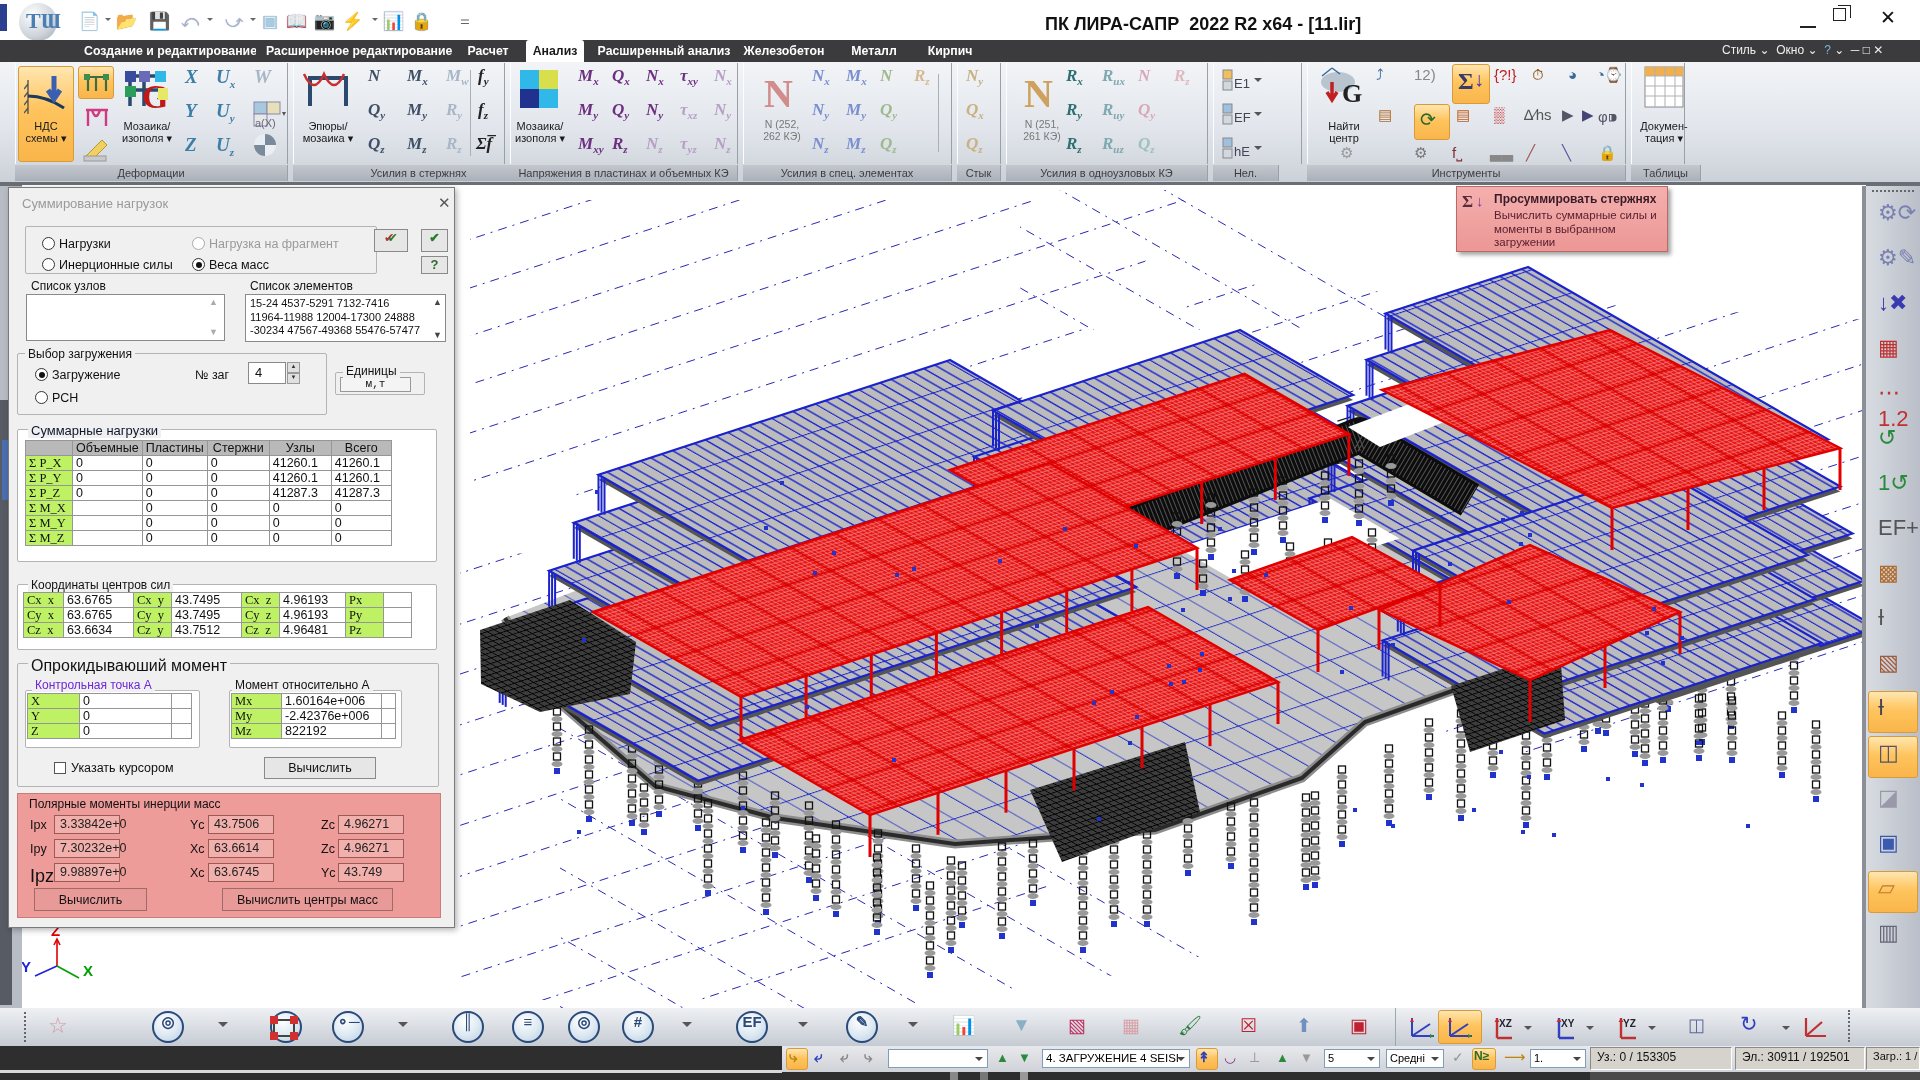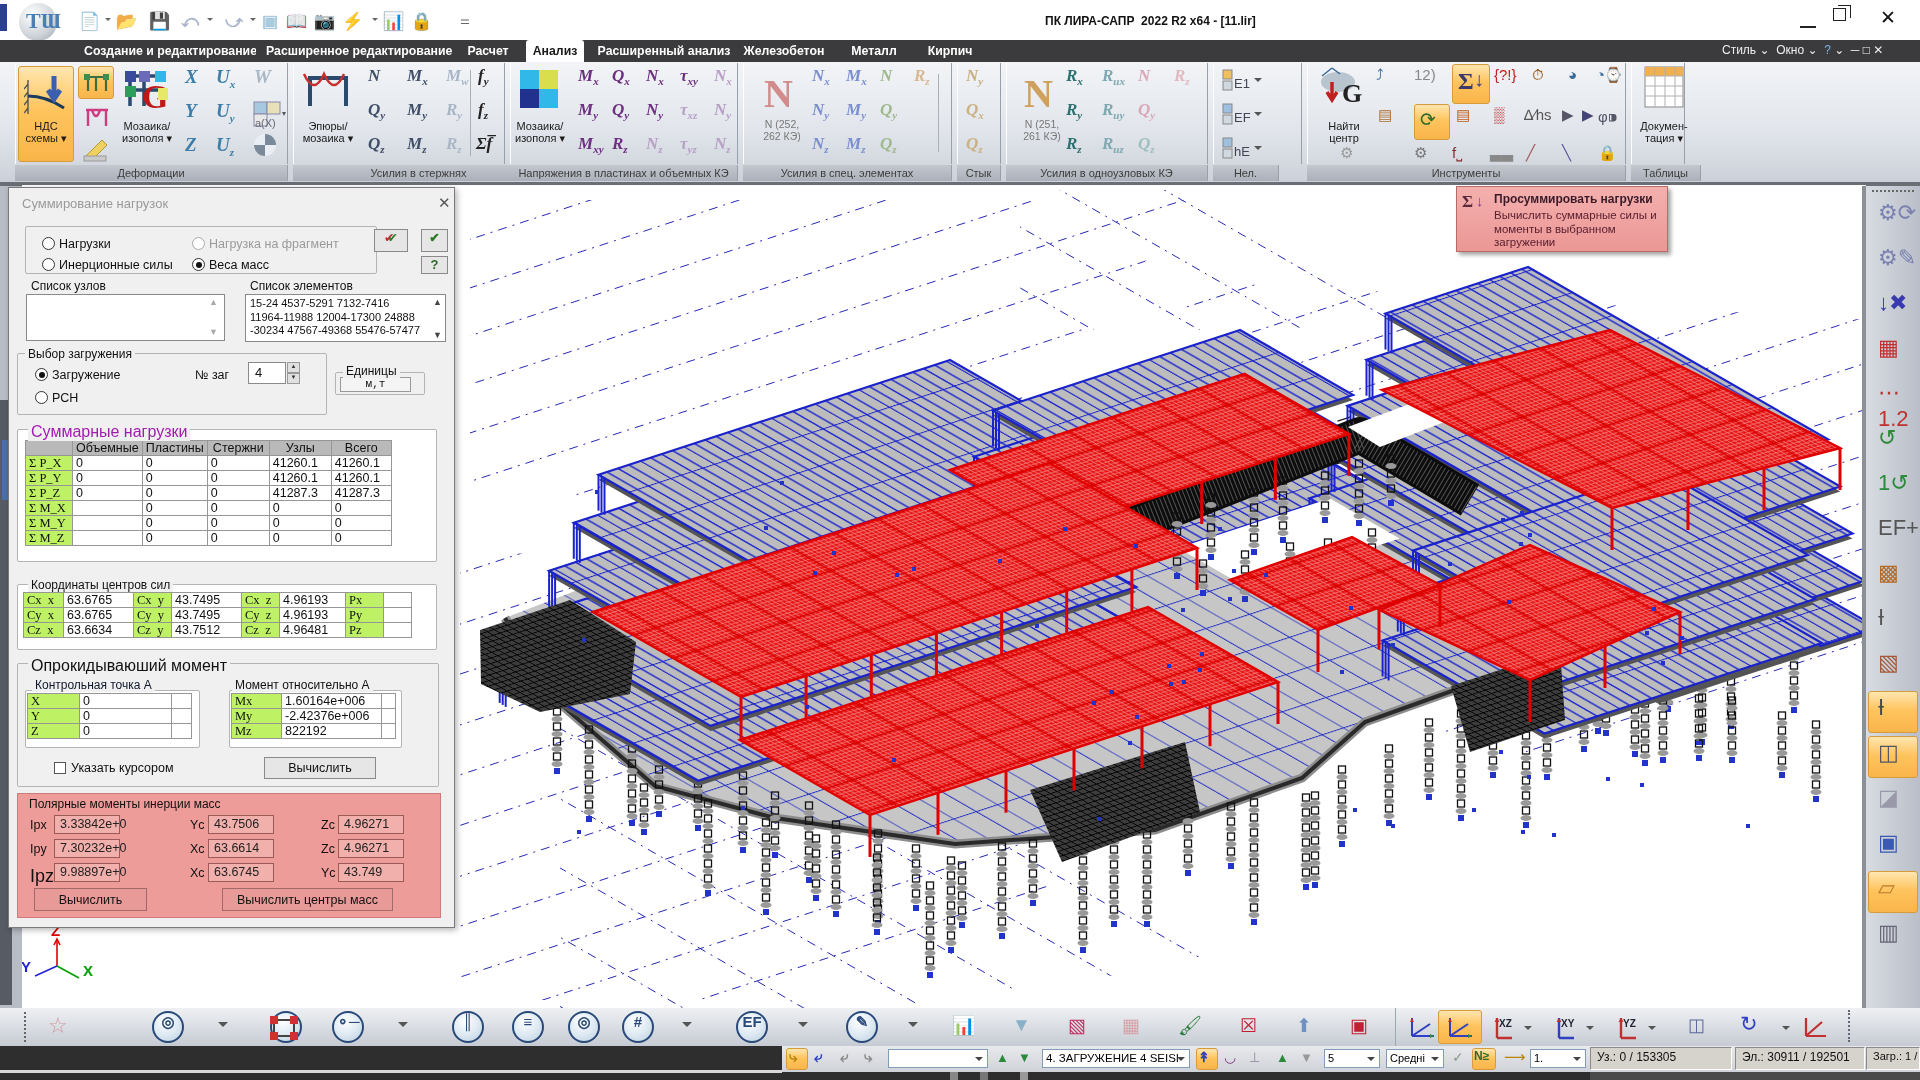--- a/index.html
+++ b/index.html
@@ -42,21 +42,21 @@
 <div class="abs" style="left:285px;top:10px;width:24px;height:24px;font-size:17px;line-height:24px;text-align:center;color:#9a8fd0;text-shadow:0 0 1px #7a6fb0">📖</div>
 <div class="abs" style="left:313px;top:10px;width:24px;height:24px;font-size:17px;line-height:24px;text-align:center;color:#c9c9c9;text-shadow:0 0 1px #999">📷</div>
 <div class="abs" style="left:341px;top:10px;width:24px;height:24px;font-size:17px;line-height:24px;text-align:center;color:#f0c63a;text-shadow:0 0 1px #c89a20">⚡</div>
 <div class="abs" style="left:382px;top:10px;width:24px;height:24px;font-size:17px;line-height:24px;text-align:center;color:#4a6fb0;text-shadow:0 0 1px #3a5a90">📊</div>
 <div class="abs" style="left:410px;top:10px;width:24px;height:24px;font-size:17px;line-height:24px;text-align:center;color:#3a5f8a;text-shadow:0 0 1px #2a4f7a">🔒</div>
 <div class="abs" style="left:105px;top:18px;border:3px solid transparent;border-top-color:#666"></div>
 <div class="abs" style="left:207px;top:18px;border:3px solid transparent;border-top-color:#666"></div>
 <div class="abs" style="left:250px;top:18px;border:3px solid transparent;border-top-color:#666"></div>
 <div class="abs" style="left:372px;top:18px;border:3px solid transparent;border-top-color:#666"></div>
 <div class="abs" style="left:460px;top:14px;color:#666;font-size:11px">⚌</div>
-<div class="abs" style="left:1045px;top:14px;font-size:12px;font-weight:bold;color:#111">ПК ЛИРА-САПР&nbsp; 2022 R2 x64 - [11.lir]</div>
+<div class="abs" style="left:1045px;top:14px;font-size:18px;font-weight:bold;color:#111">ПК ЛИРА-САПР&nbsp; 2022 R2 x64 - [11.lir]</div>
 <div class="abs" style="left:1800px;top:12px;width:16px;height:16px;border-bottom:2px solid #222"></div>
 <div class="abs" style="left:1833px;top:8px;width:13px;height:13px;border:1.5px solid #222"></div>
 <div class="abs" style="left:1838px;top:5px;width:13px;height:13px;border-top:1.5px solid #222;border-right:1.5px solid #222"></div>
 <div class="abs" style="left:1880px;top:6px;font-size:19px;color:#111">✕</div>
 <div class="abs tabbar"></div>
 <div class="tab" style="left:84px;width:172px">Создание и редактирование</div>
 <div class="tab" style="left:266px;width:186px">Расширенное редактирование</div>
 <div class="tab" style="left:462px;width:52px">Расчет</div>
 <div class="tab tabactive" style="left:526px;width:58px">Анализ</div>
 <div class="tab" style="left:594px;width:140px">Расширенный анализ</div>
@@ -1100,21 +1100,21 @@
 <div class="abs orangebtn" style="left:1868px;top:736px;width:50px;height:42px"></div>
 <div class="abs" style="left:1878px;top:740px;font-size:22px;color:#556">◫</div>
 <div class="abs" style="left:1878px;top:785px;font-size:22px;color:#99a">◪</div>
 <div class="abs" style="left:1878px;top:830px;font-size:22px;color:#3a5ab0">▣</div>
 <div class="abs orangebtn" style="left:1868px;top:871px;width:50px;height:42px"></div>
 <div class="abs" style="left:1878px;top:875px;font-size:22px;color:#c07a2a">▱</div>
 <div class="abs" style="left:1878px;top:920px;font-size:22px;color:#667">▥</div>
 <div class="abs" style="left:1456px;top:186px;width:212px;height:66px;background:linear-gradient(#f4b0ae,#eb9795);border:1px solid #b86a66;box-shadow:3px 3px 4px rgba(0,0,0,0.35);z-index:50"></div>
 <div class="abs" style="left:1462px;top:192px;font-family:&quot;Liberation Serif&quot;,serif;font-size:17px;font-weight:bold;color:#5a2a3a;z-index:51">Σ</div>
 <div class="abs" style="left:1476px;top:192px;font-size:15px;font-weight:bold;color:#7a3aa0;z-index:51">↓</div>
-<div class="abs" style="left:1494px;top:192px;font-size:12px;font-weight:bold;color:#3a1a28;z-index:51">Просуммировать нагрузки</div>
+<div class="abs" style="left:1494px;top:192px;font-size:12px;font-weight:bold;color:#3a1a28;z-index:51">Просуммировать стержнях</div>
 <div class="abs" style="left:1494px;top:209px;font-size:11.5px;color:#5a2030;line-height:13.5px;z-index:51">Вычислить суммарные силы и<br>моменты в выбранном<br>загружении</div>
 <div class="abs" style="left:0;top:1008px;width:1920px;height:38px;background:linear-gradient(#eef0f3,#c6cbd3)"></div>
 <div class="abs" style="left:24px;top:1012px;width:4px;height:30px;border-left:2px dotted #666"></div>
 <div class="abs" style="left:48px;top:1013px;font-size:22px;color:#d09aa0">☆</div>
 <div class="abs" style="left:152px;top:1011px;width:32px;height:32px;border-radius:50%;background:radial-gradient(circle at 40% 30%,#fff,#dce8f2 55%,#b8cede);border:2px solid #2a4a7a"></div>
 <div class="abs" style="left:152px;top:1013px;width:32px;text-align:center;font-size:15px;color:#2a4a7a;font-weight:bold">◎</div>
 <div class="abs" style="left:270px;top:1011px;width:32px;height:32px;border-radius:50%;background:radial-gradient(circle at 40% 30%,#fff,#dce8f2 55%,#b8cede);border:2px solid #2a4a7a"></div>
 <div class="abs" style="left:270px;top:1013px;width:32px;text-align:center;font-size:15px;color:#2a4a7a;font-weight:bold"></div>
 <div class="abs" style="left:332px;top:1011px;width:32px;height:32px;border-radius:50%;background:radial-gradient(circle at 40% 30%,#fff,#dce8f2 55%,#b8cede);border:2px solid #2a4a7a"></div>
 <div class="abs" style="left:332px;top:1013px;width:32px;text-align:center;font-size:15px;color:#2a4a7a;font-weight:bold">⚬─</div>
@@ -1249,21 +1249,21 @@
 <div class="gb" style="z-index:41;left:17px;top:353px;width:310px;height:62px"></div>
 <div class="radio sel" style="z-index:41;left:35px;top:368px">Загружение</div>
 <div class="radio" style="z-index:41;left:35px;top:391px">РСН</div>
 <div class="abs" style="z-index:41;left:195px;top:368px;font-size:12.5px;color:#111">№ заг</div>
 <div class="abs" style="z-index:41;left:248px;top:362px;width:38px;height:22px;background:#fff;border:1px solid #8a8a8a;font-size:13px;padding:2px 0 0 6px;color:#111">4</div>
 <div class="abs" style="z-index:41;left:287px;top:362px;width:13px;height:11px;background:#e0e0e0;border:1px solid #999;font-size:6px;text-align:center;color:#333">▲</div>
 <div class="abs" style="z-index:41;left:287px;top:373px;width:13px;height:11px;background:#e0e0e0;border:1px solid #999;font-size:6px;text-align:center;color:#333">▼</div>
 <div class="abs" style="left:343px;top:364px;font-size:12px;color:#111;background:#f0f0f0;z-index:42;padding:0 3px">Единицы</div>
 <div class="gb" style="z-index:41;left:335px;top:372px;width:90px;height:23px"></div>
 <div class="abs" style="z-index:41;left:340px;top:377px;width:71px;height:15px;border:1px solid #999;background:#f4f4f4;font-size:11px;text-align:center;color:#111;font-family:&quot;Liberation Mono&quot;,monospace">м,т</div>
-<div class="abs" style="left:28px;top:423px;font-size:16px;z-index:43;background:#f0f0f0;padding:0 3px;color:#a21caf">Суммарные нагрузки</div>
+<div class="abs" style="left:28px;top:423px;font-size:13px;z-index:43;background:#f0f0f0;padding:0 3px;color:#0f172a">Суммарные нагрузки</div>
 <div class="gb" style="z-index:41;left:17px;top:429px;width:420px;height:133px;background:#fff"></div>
 <table class="dtbl" style="z-index:41;left:25px;top:440px">
     <tbody>
       <tr>
         <td class="h" style="width:47px"></td>
         <td class="h" style="width:60px">Объемные</td>
         <td class="h" style="width:64px">Пластины</td>
         <td class="h" style="width:62px">Стержни</td>
         <td class="h" style="width:62px">Узлы</td>
         <td class="h" style="width:60px">Всего</td>
@@ -1349,21 +1349,21 @@
         <td style="width:70px">43.7512</td>
         <td class="l" style="width:38px">Cz&nbsp; z</td>
         <td style="width:66px">4.96481</td>
         <td class="l" style="width:38px">Pz</td>
         <td style="width:28px"></td>
       </tr>
     </tbody>
   </table>
 <div class="abs" style="left:28px;top:657px;font-size:16px;z-index:43;background:#f0f0f0;padding:0 3px;color:#111">Опрокидываюший момент</div>
 <div class="gb" style="z-index:41;left:17px;top:663px;width:422px;height:124px"></div>
-<div class="abs" style="left:32px;top:678px;font-size:12px;z-index:43;background:#f0f0f0;padding:0 3px;color:#0f172a">Контрольная точка А</div>
+<div class="abs" style="left:32px;top:678px;font-size:12px;z-index:43;background:#f0f0f0;padding:0 3px;color:#6d28d9">Контрольная точка А</div>
 <div class="gb" style="z-index:41;left:25px;top:690px;width:175px;height:58px;background:#fff"></div>
 <table class="dtbl" style="z-index:41;left:27px;top:693px">
     <tbody>
       <tr>
         <td class="l" style="width:52px">X</td>
         <td style="width:92px">0</td>
         <td style="width:20px"></td>
       </tr>
       <tr>
         <td class="l" style="width:52px">Y</td>

